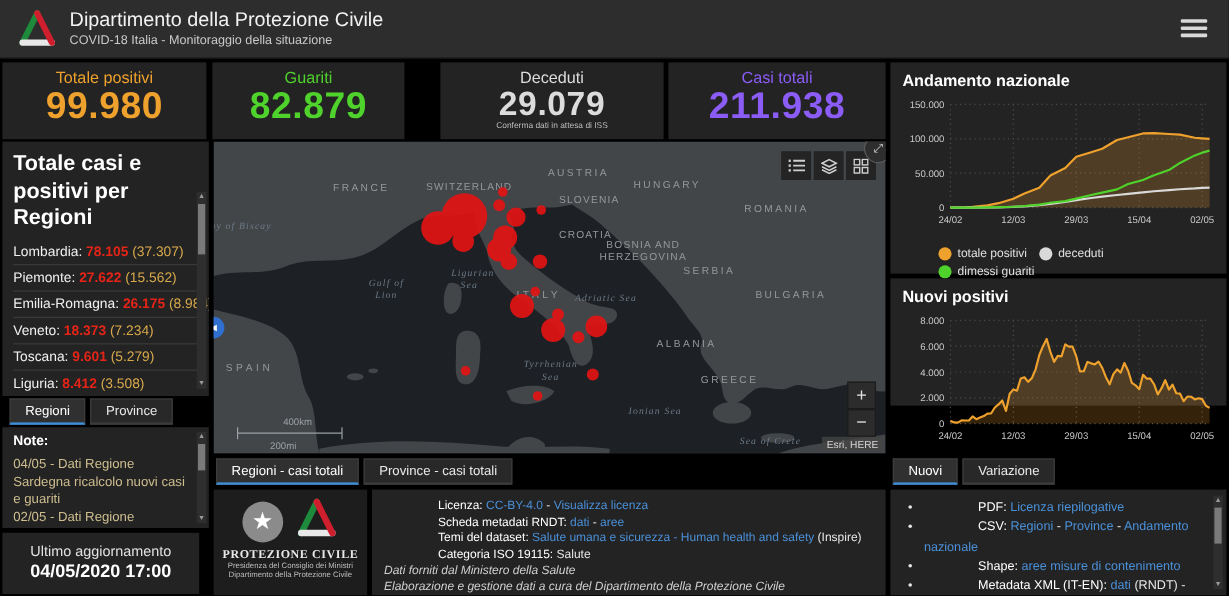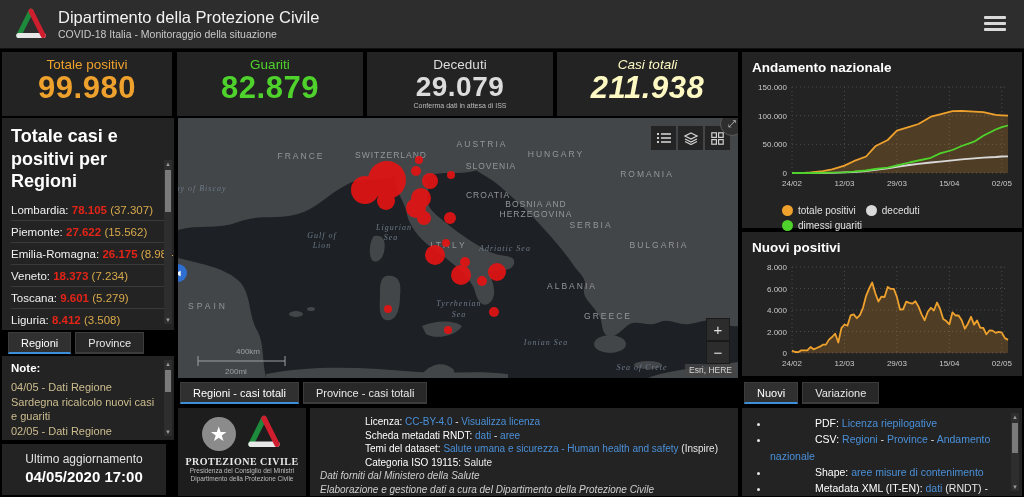--- a/index.html
+++ b/index.html
@@ -10,21 +10,21 @@
   #header{position:absolute;left:0;top:0;width:1024px;height:48px;background:#2d2d2d;border-bottom:1px solid #111;}
   #header .htitle{font-size:16.5px;color:#f2f2f2;line-height:1.1;}
   #header .hsub{font-size:10.5px;color:#c9c9c9;margin-top:2px;}
   .hamburger{position:absolute;right:18px;top:16px;width:22px;height:16px;cursor:pointer;}
   .hamburger span{display:block;height:3px;background:#d9d9d9;margin:0 0 3px 0;border-radius:1px;}
   
   .card{position:absolute;top:52px;height:64px;background:#232323;text-align:center;padding-top:5px;box-sizing:border-box;}
   .card .clabel{font-size:13.5px;}
   .card .cvalue{font-size:31px;font-weight:bold;line-height:1.05;letter-spacing:.5px;}
   .card .cnote{font-size:7px;color:#bdbdbd;margin-top:1px;}
-  .c-orange{color:#efa12d;} .c-green{color:#4fd32c;} .c-grey{color:#dcdcdc;} .c-red{color:#fef9c3;font-style:italic;}
+  .c-orange{color:#efa12d;} .c-green{color:#4fd32c;} .c-grey{color:#dcdcdc;} .c-red{color:#8b5cf6;}
   
   #regions-panel{left:2px;top:118px;width:172px;height:212px;padding:7px 9px;overflow:hidden;}
   #regions-panel h3{margin:0 0 6px 0;font-size:18px;color:#fff;line-height:1.25;}
   .rrow{font-size:11.5px;padding:5px 0 4px 0;border-bottom:1px solid #3a3a3a;white-space:nowrap;}
   .rname{color:#f0f0f0;} .rtot{color:#e42417;font-weight:bold;} .rpos{color:#d8a94b;}
   .tabbar{position:absolute;display:flex;gap:4px;}
   .tab{font-size:11px;color:#e8e8e8;background:#282828;border:1px solid #3c3c3c;border-bottom:2px solid #3c3c3c;
        padding:4px 12px 3px 12px;cursor:pointer;white-space:nowrap;}
   .tab.active{background:#303030;border-bottom:2px solid #3e8fd9;color:#fff;}
   #notes-panel{left:2px;top:356px;width:172px;height:84px;padding:6px 14px 4px 9px;overflow:hidden;}
@@ -49,21 +49,21 @@
   .attrib{position:absolute;right:2px;bottom:2px;background:rgba(70,70,70,.75);color:#d5d5d5;font-size:8.5px;padding:1px 4px;}
   .collapse-handle{position:absolute;left:-9px;top:146px;width:18px;height:18px;border-radius:50%;background:#2e6fd0;
      color:#fff;font-size:9px;line-height:18px;text-align:center;cursor:pointer;}
   svg text{font-family:"Liberation Sans","DejaVu Sans",sans-serif;}
   .country{fill:#94979a;font-size:8.5px;letter-spacing:2px;}
   .sea{fill:#6d7a88;font-size:8px;font-style:italic;font-family:"Liberation Serif","DejaVu Serif",serif;letter-spacing:1px;}
   .scaletxt{fill:#9aa0a5;font-size:8px;}
   #map-tabs{left:180px;top:382px;}
   
   #chart1-panel{left:742px;top:52px;width:280px;height:176px;padding:8px 8px 0 8px;}
-  #chart2-panel{left:742px;top:232px;width:280px;height:144px;padding:8px 17px 0 8px;}
+  #chart2-panel{left:742px;top:232px;width:280px;height:106px;padding:8px 17px 0 8px;}
   .ctitle{font-size:13.5px;font-weight:bold;color:#fff;margin:0 0 4px 2px;}
   .legend{width:200px;margin:2px auto 0 auto;display:flex;flex-wrap:wrap;}
   .litem{display:flex;align-items:center;margin:2px 10px 2px 0;font-size:10px;color:#e0e0e0;}
   .ldot{width:11px;height:11px;border-radius:50%;margin-right:5px;background:#999;}
   #chart2-tabs{left:744px;top:382px;}
   
   #logo-panel{left:178px;top:408px;width:128px;height:88px;background:#1d1d1d;text-align:center;padding-top:6px;}
   #logo-panel .lg1{font-size:10px;font-weight:bold;color:#e8e8e8;letter-spacing:.5px;margin-top:2px;
       font-family:"Liberation Serif","DejaVu Serif",serif;}
   #logo-panel .lg2{font-size:6.5px;color:#bdbdbd;line-height:1.25;}
@@ -97,21 +97,21 @@
       <span></span>
       <span></span>
       <span></span>
     </div>
 </div>
 
 <div class="card" style="left:2px;width:170px;">
   <div class="clabel c-orange">Totale positivi</div>
   <div class="cvalue c-orange">99.980</div>
 </div>
-<div class="card" style="left:177px;width:186px;">
+<div class="card" style="left:177px;width:160px;">
   <div class="clabel c-green">Guariti</div>
   <div class="cvalue c-green">82.879</div>
 </div>
 <div class="card" style="left:367px;width:186px;">
   <div class="clabel c-grey">Deceduti</div>
   <div class="cvalue c-grey" style="font-size:28px;">29.079</div>
   <div class="cnote">Conferma dati in attesa di ISS</div>
 </div>
 <div class="card" style="left:557px;width:181px;">
   <div class="clabel c-red">Casi totali</div>

